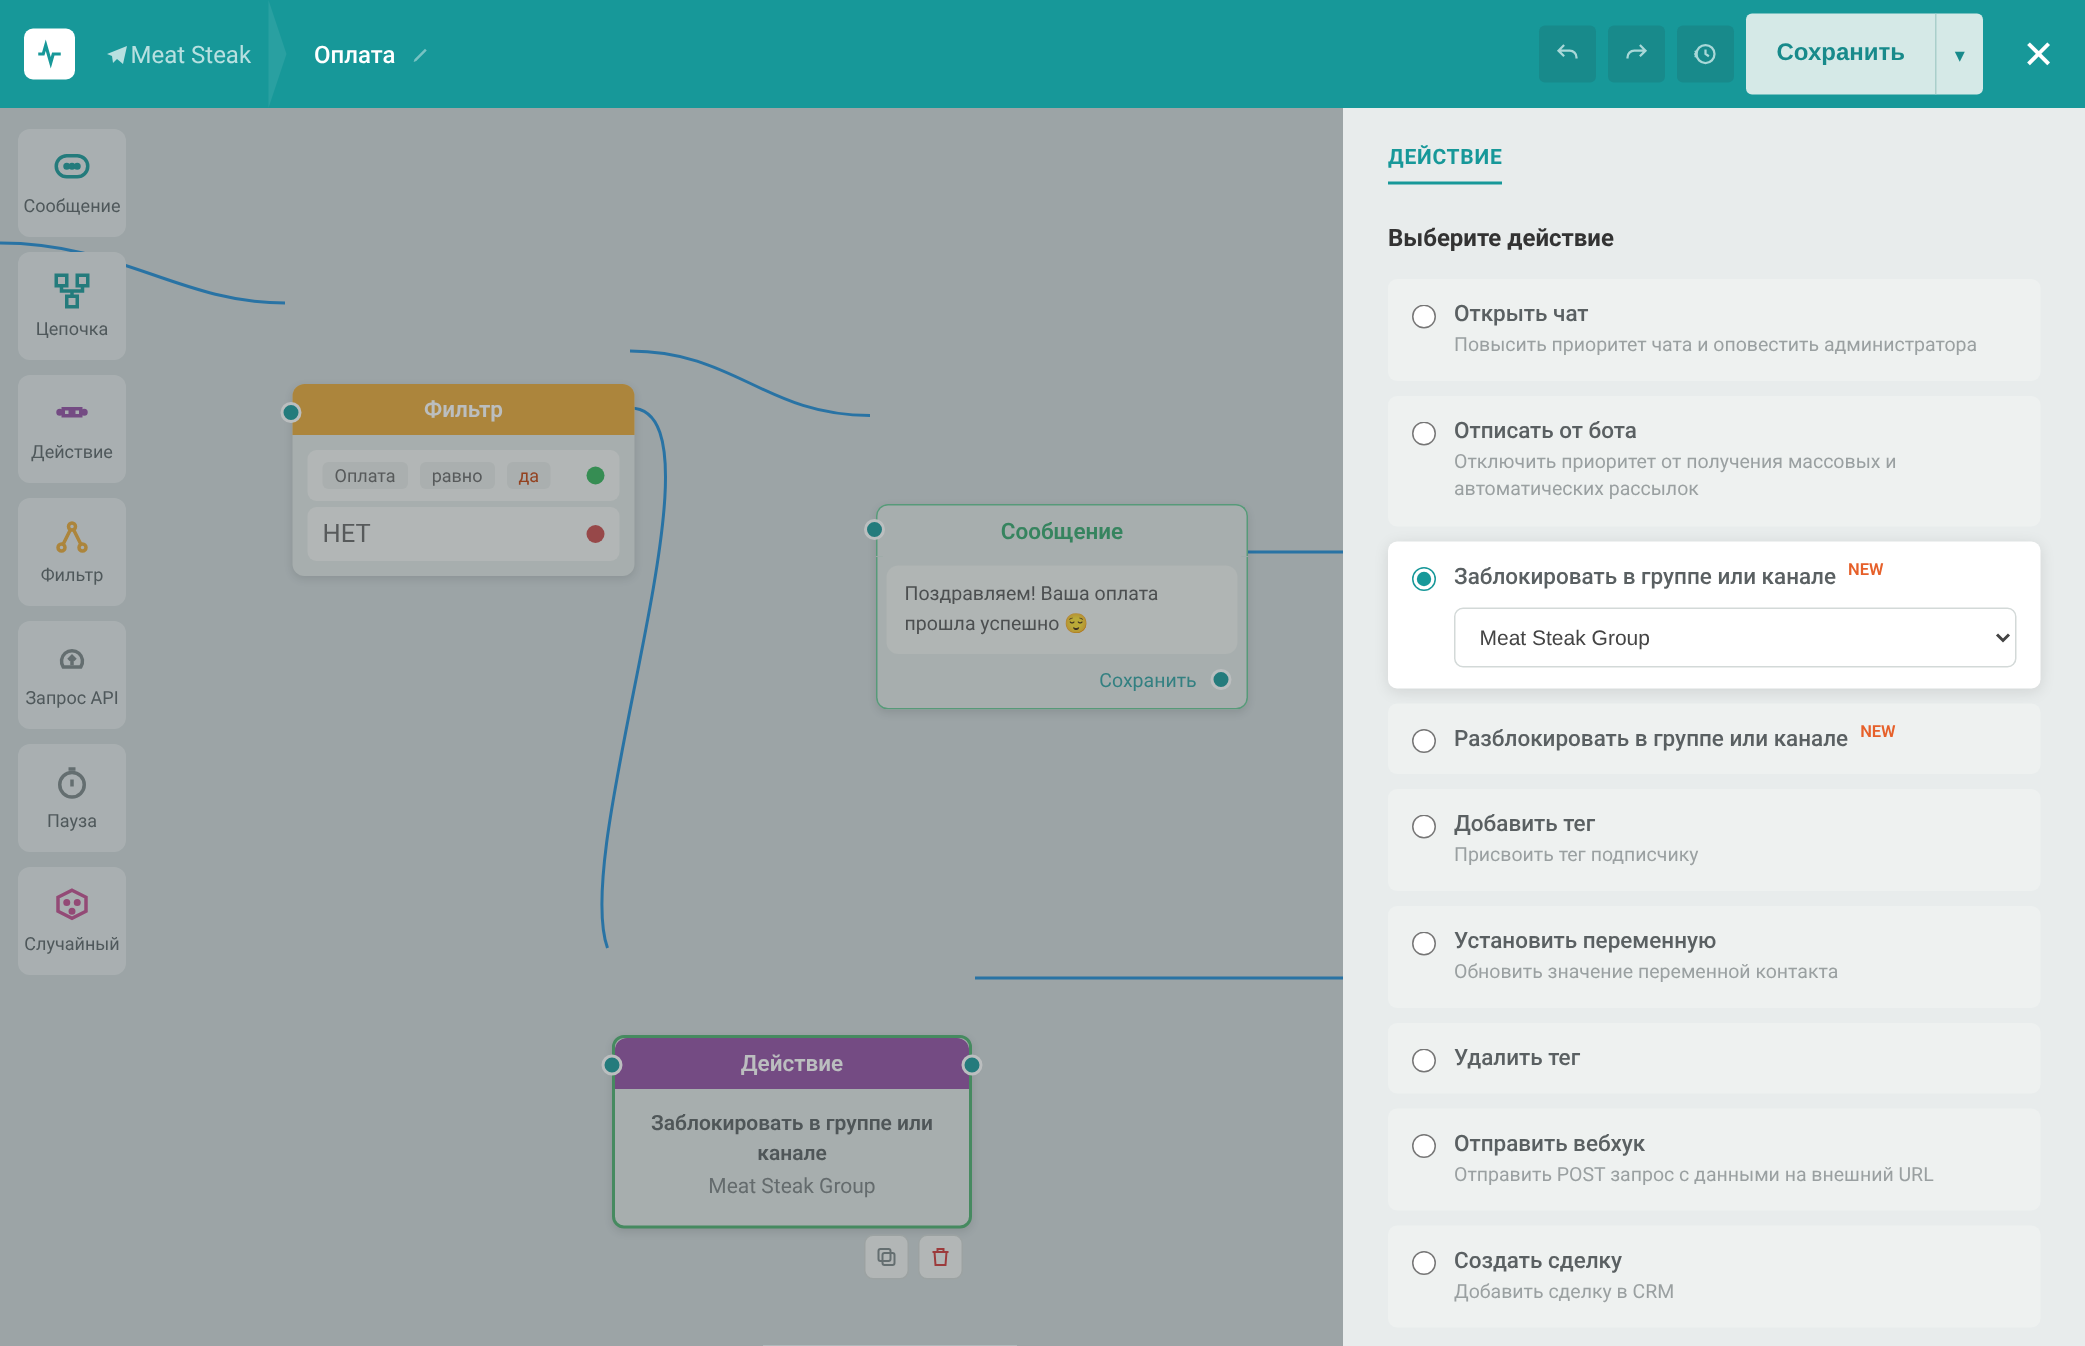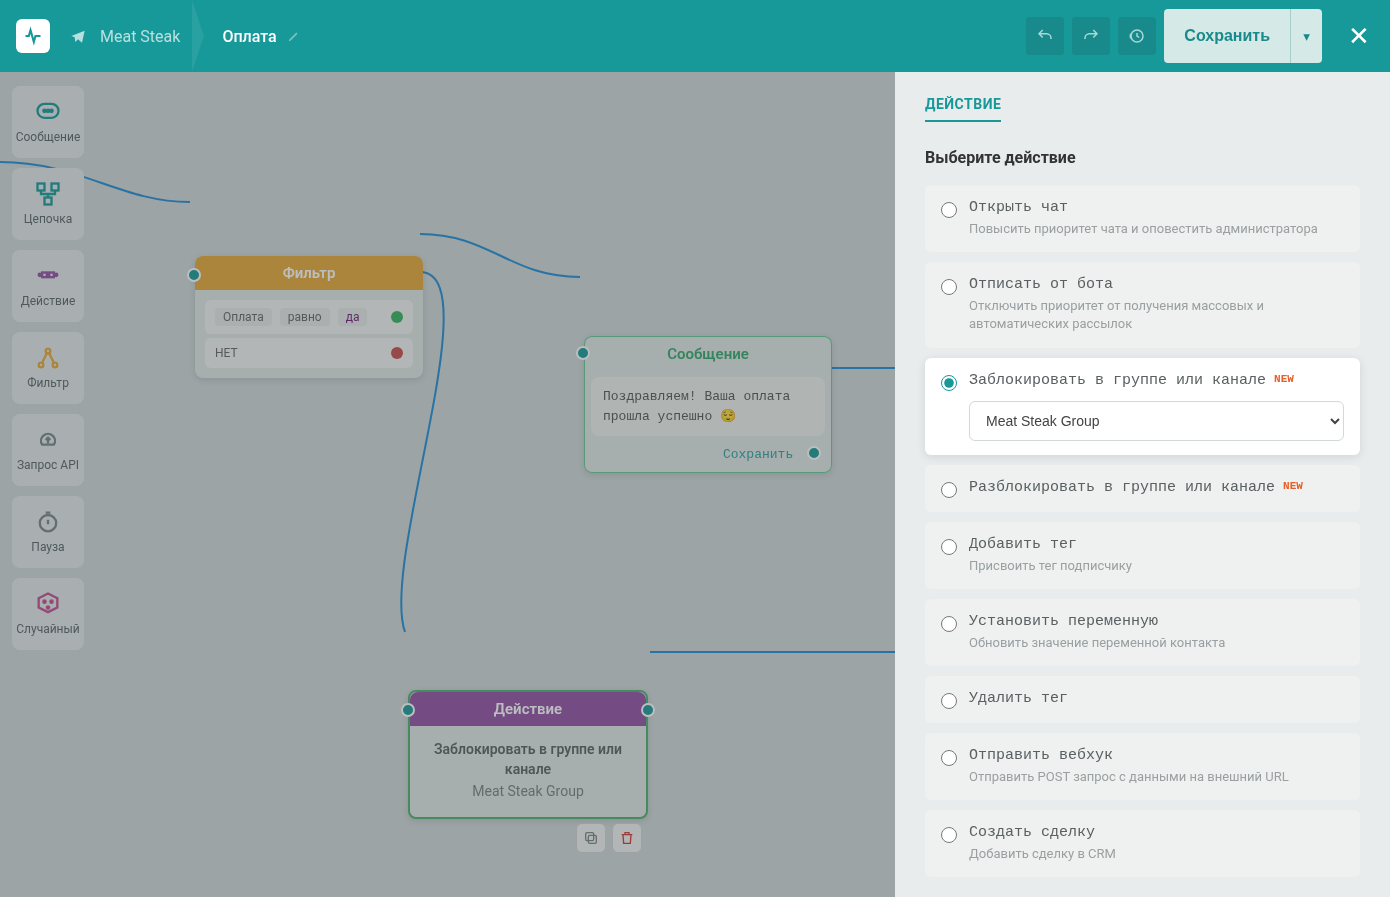--- a/index.html
+++ b/index.html
@@ -2,21 +2,21 @@
 <html><head>
 <meta charset="utf-8">
 <style>
 * { box-sizing: border-box; margin: 0; padding: 0; }
 body { font-family: -apple-system, BlinkMacSystemFont, "Segoe UI", Roboto, sans-serif; overflow: hidden; background: #cfd7d9; width: 1390px; height: 897px; position: relative; }
 
 .topbar { height: 72px; background: #179899; display: flex; align-items: center; padding: 0 16px; color: #fff; }
 .logo { width: 34px; height: 34px; background: #fff; border-radius: 6px; display: flex; align-items: center; justify-content: center; margin-right: 20px; }
 .logo svg { width: 20px; height: 20px; }
 .breadcrumb { display: flex; align-items: center; gap: 12px; font-size: 16px; }
-.breadcrumb .bc-item { display: flex; align-items: center; gap: 14px; color: #b8e0e0; }
+.breadcrumb .bc-item { display: flex; align-items: center; gap: 1px; color: #b8e0e0; }
 .breadcrumb .bc-item .send-icon { width: 16px; height: 16px; }
 .breadcrumb .bc-sep { width: 18px; height: 36px; position: relative; }
 .breadcrumb .bc-sep::before { content: ""; position: absolute; left: 0; top: 50%; width: 0; height: 0; border-style: solid; border-width: 36px 0 36px 12px; border-color: transparent transparent transparent rgba(255,255,255,0.08); transform: translateY(-50%); }
 .breadcrumb .bc-current { color: #fff; font-weight: 500; display: flex; align-items: center; gap: 10px; }
 .breadcrumb .edit-icon { width: 14px; height: 14px; opacity: 0.6; }
 .spacer { flex: 1; }
 .top-actions { display: flex; gap: 8px; align-items: center; }
 .top-btn { background: #188a8b; border: none; color: #a9d8d8; width: 38px; height: 38px; border-radius: 4px; cursor: pointer; display: inline-flex; align-items: center; justify-content: center; }
 .top-btn svg { width: 18px; height: 18px; }
 .save-group { display: flex; background: #d5e9e7; border-radius: 4px; overflow: hidden; }
@@ -36,25 +36,25 @@
 .node-header { color: #fff; font-weight: 600; text-align: center; padding: 8px; border-radius: 8px 8px 0 0; font-size: 15px; }
 .node-body { padding: 6px; }
 
 .filter-node { left: 195px; top: 184px; width: 228px; }
 .filter-node .node-header { background: #e8a837; }
 .filter-row { background: #f1f3f1; border-radius: 6px; margin: 4px; padding: 8px 10px; display: flex; align-items: center; gap: 8px; font-size: 13px; position: relative; }
 .filter-row .dot { width: 12px; height: 12px; border-radius: 50%; position: absolute; right: 10px; }
 .dot.green { background: #34b45a; }
 .dot.red { background: #c84b4b; }
 .chip { background: #e5e8e6; padding: 2px 8px; border-radius: 4px; font-size: 12px; color: #666; }
-.chip.red { color: #701a75; }
+.chip.red { color: #c2410c; }
 
 .msg-node { left: 584px; top: 264px; width: 248px; }
 .msg-node .node-header { background: transparent; color: #34a76c; border: 1px solid #66c894; border-bottom: none; }
-.msg-node .node-body { border: 1px solid #66c894; border-top: none; border-radius: 0 0 8px 8px; font-family: Liberation Mono, monospace; }
+.msg-node .node-body { border: 1px solid #66c894; border-top: none; border-radius: 0 0 8px 8px; }
 .msg-bubble { background: #eef1ee; border-radius: 8px; padding: 10px 12px; font-size: 13px; color: #555; line-height: 1.5; }
 .msg-continue { text-align: right; color: #2ea0a0; font-size: 13px; padding: 8px 10px 4px; }
 
 .action-node { left: 408px; top: 618px; width: 240px; border: 2px solid #4cb06e; }
 .action-node .node-header { background: #934fa3; }
 .action-node .node-body { text-align: center; padding: 14px 10px 18px; }
 .action-node .act-title { color: #5a6062; font-weight: 600; font-size: 14px; line-height: 1.4; }
 .action-node .act-sub { color: #7a8082; font-size: 14px; margin-top: 4px; }
 
 .node-actions { position: absolute; right: 4px; top: 100%; margin-top: 6px; display: flex; gap: 6px; }
@@ -65,21 +65,21 @@
 .port { width: 14px; height: 14px; border: 2px solid #fff; border-radius: 50%; background: #179899; position: absolute; }
 
 .side-panel { position: absolute; right: 0; top: 72px; width: 495px; bottom: 0; background: #e8ecec; z-index: 5; display: flex; flex-direction: column; padding: 22px 30px; overflow-y: auto; }
 .panel-tab { color: #179899; font-weight: 700; font-size: 14px; letter-spacing: 0.5px; border-bottom: 2px solid #179899; display: inline-block; padding-bottom: 8px; margin-bottom: 4px; }
 .panel-tab-line { height: 1px; background: #c3cbcc; margin-bottom: 22px; }
 .panel-title { font-size: 16px; font-weight: 700; color: #333; margin-bottom: 18px; }
 .opt { background: #eef1f0; border-radius: 6px; padding: 14px 16px; margin-bottom: 10px; display: flex; gap: 12px; align-items: flex-start; }
 .opt.selected { background: #fff; box-shadow: 0 2px 10px rgba(0,0,0,0.1); }
 .opt input[type=radio] { margin-top: 3px; width: 16px; height: 16px; accent-color: #179899; }
 .opt .opt-body { flex: 1; }
-.opt .opt-title { color: #5a6062; font-size: 15px; font-weight: 500; display: flex; align-items: flex-end; gap: 8px; font-family: Liberation Mono, monospace; }
+.opt .opt-title { color: #5a6062; font-size: 15px; font-weight: 500; display: flex; align-items: center; gap: 8px; }
 .opt .opt-desc { color: #9aa0a1; font-size: 13px; margin-top: 4px; line-height: 1.4; }
 .badge-new { color: #e6602a; font-size: 11px; font-weight: 600; position: relative; top: -4px; }
 .opt select { width: 100%; margin-top: 12px; padding: 10px 12px; border: 1px solid #d3d9d8; border-radius: 6px; font-size: 14px; background: #fff; color: #444; }
 
 .chats-tab { position: absolute; right: 0; bottom: 100px; background: #dbe3e3; padding: 14px 6px; writing-mode: vertical-rl; font-size: 12px; color: #5f7070; border-radius: 6px 0 0 6px; z-index: 2; border: 1px solid #c3cdcd; border-right: none; }
 </style>
 </head>
 <body>
 
 <div class="topbar">
@@ -219,21 +219,21 @@
     <div class="port" style="left:-8px; top:12px"></div>
     <div class="node-header">Фильтр</div>
     <div class="node-body">
       <div class="filter-row">
         <span class="chip">Оплата</span>
         <span class="chip">равно</span>
         <span class="chip red">да</span>
         <span class="dot green"></span>
       </div>
       <div class="filter-row">
-        <span style="color:#666;font-size:12px">НЕТ</span>
+        <span style="color:#666;font-size:17px">НЕТ</span>
         <span class="dot red"></span>
       </div>
     </div>
   </div>
 
   <div class="node msg-node">
     <div class="port" style="left:-8px; top:10px"></div>
     <div class="node-header">Сообщение</div>
     <div class="node-body">
       <div class="msg-bubble">Поздравляем! Ваша оплата прошла успешно 😌</div>

